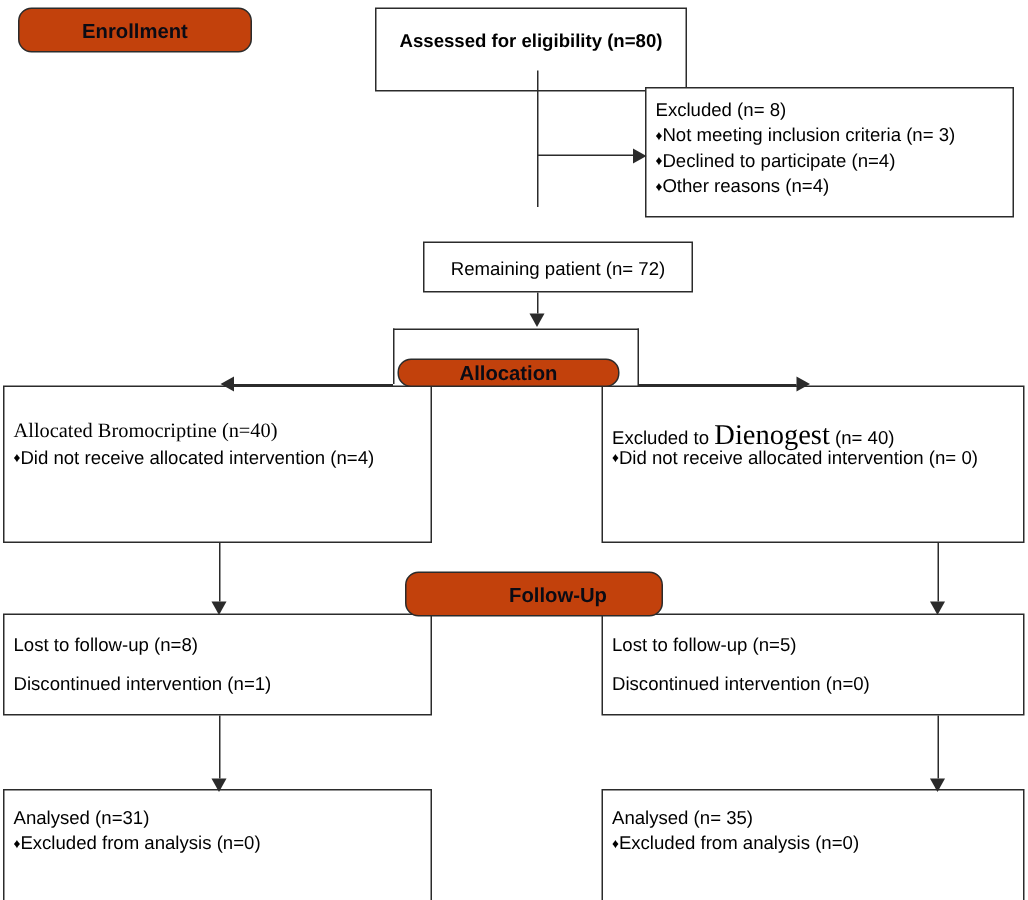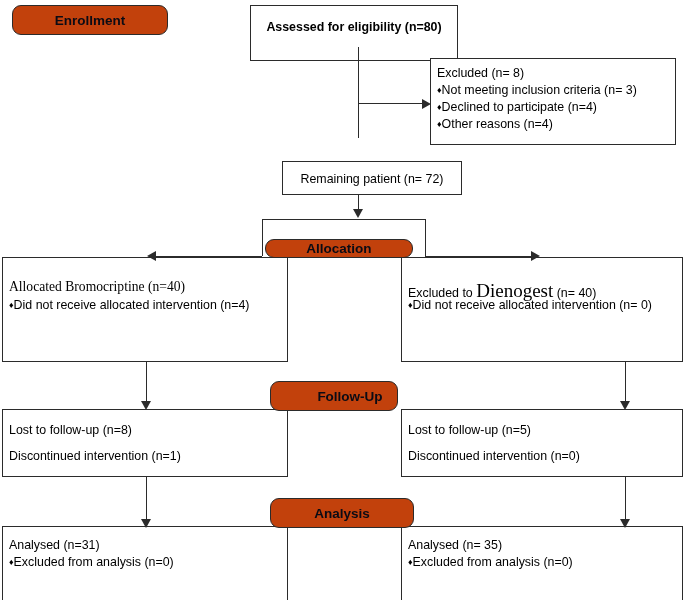--- a/index.html
+++ b/index.html
@@ -173,43 +173,40 @@
       <span class="bullet">♦</span><span>Did not receive allocated intervention (n= 0)</span>
     </div>
   </div>
 
   <div class="vline" style="left:146px; top:362px; height:39px;"></div>
   <div class="arrow-down" style="left:140.5px; top:401px;"></div>
 
   <div class="vline" style="left:625px; top:362px; height:39px;"></div>
   <div class="arrow-down" style="left:619.5px; top:401px;"></div>
 
-  <div class="pill" style="left:270px; top:381px; width:128px; height:30px;padding-left:32px;">
+  <div class="pill" style="left:270px; top:381px; width:172px; height:30px;padding-left:32px;">
     <span>Follow-Up</span>
   </div>
 
   <div class="box" style="left:2px; top:409px; width:286px; height:68px;">
     <div class="txt" style="top:12px;">Lost to follow-up (n=8)</div>
     <div class="txt" style="top:38px;">Discontinued intervention (n=1)</div>
   </div>
 
   <div class="box" style="left:401px; top:409px; width:282px; height:68px;">
     <div class="txt" style="top:12px;">Lost to follow-up (n=5)</div>
     <div class="txt" style="top:38px;">Discontinued intervention (n=0)</div>
   </div>
 
   <div class="vline" style="left:146px; top:477px; height:42px;"></div>
   <div class="arrow-down" style="left:140.5px; top:519px;"></div>
 
   <div class="vline" style="left:625px; top:477px; height:42px;"></div>
   <div class="arrow-down" style="left:619.5px; top:519px;"></div>
 
-  <div class="pill" style="left:270px; top:498px; width:144px; height:30px;">
-    <span>Analysis</span>
-  </div>
 
   <div class="box" style="left:2px; top:526px; width:286px; height:76px;">
     <div class="txt" style="top:10px;">Analysed  (n=31)</div>
     <div class="txt" style="top:27px;">
       <span class="bullet">♦</span><span>Excluded from analysis (n=0)</span>
     </div>
   </div>
 
   <div class="box" style="left:401px; top:526px; width:282px; height:76px;">
     <div class="txt" style="top:10px;">Analysed (n= 35)</div>

